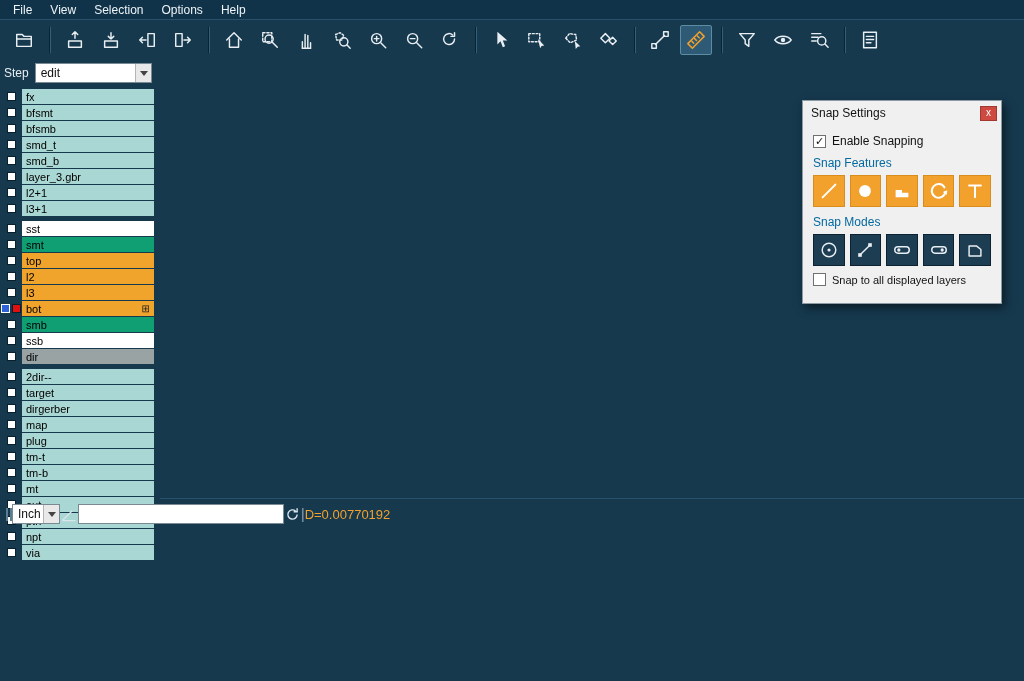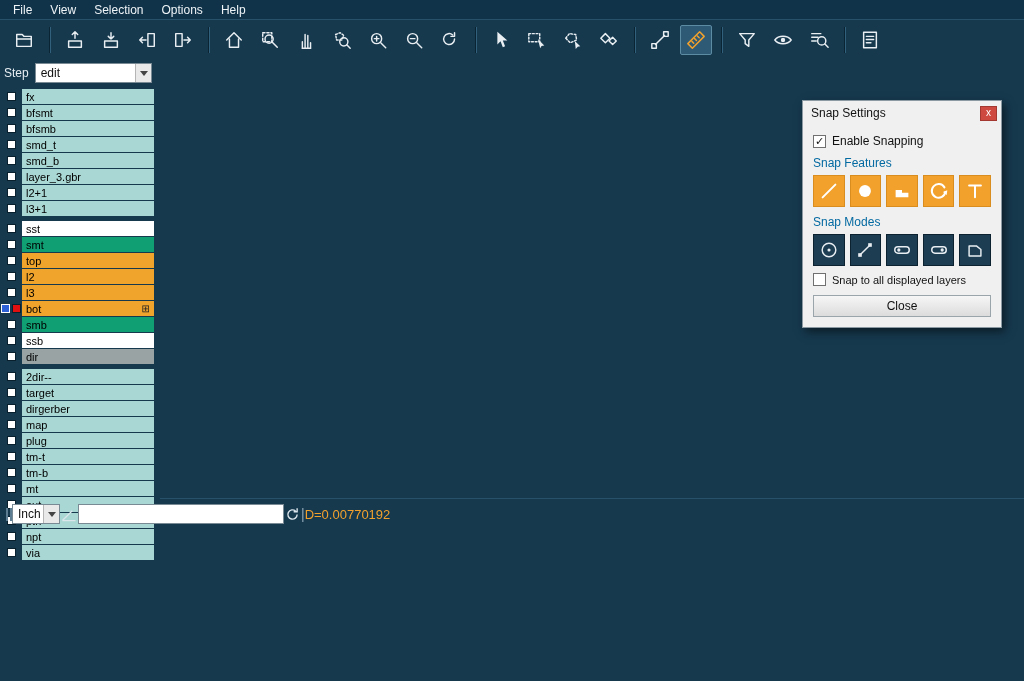--- a/index.html
+++ b/index.html
@@ -687,21 +687,20 @@
               <svg viewBox="0 0 22 22" width="20" height="20" fill="none" stroke="currentColor" stroke-width="1.6" stroke-linecap="round" stroke-linejoin="round">
                 <path d="M4.5 17.5v-11h8l5 4v7z"></path>
               </svg>
             </span>
           </div>
         </div>
       <div class="drow smalltext">
         <span class="dcb"></span>
         <span>Snap to all displayed layers</span>
       </div>
-      <div class="dclosebtn">Close</div>
     </div>
   </div>
 
   <div class="statusbar">
     <span class="grip">
         <i></i>
         <i></i>
       </span>
     <div class="select unit-select">
       <span>Inch</span>

